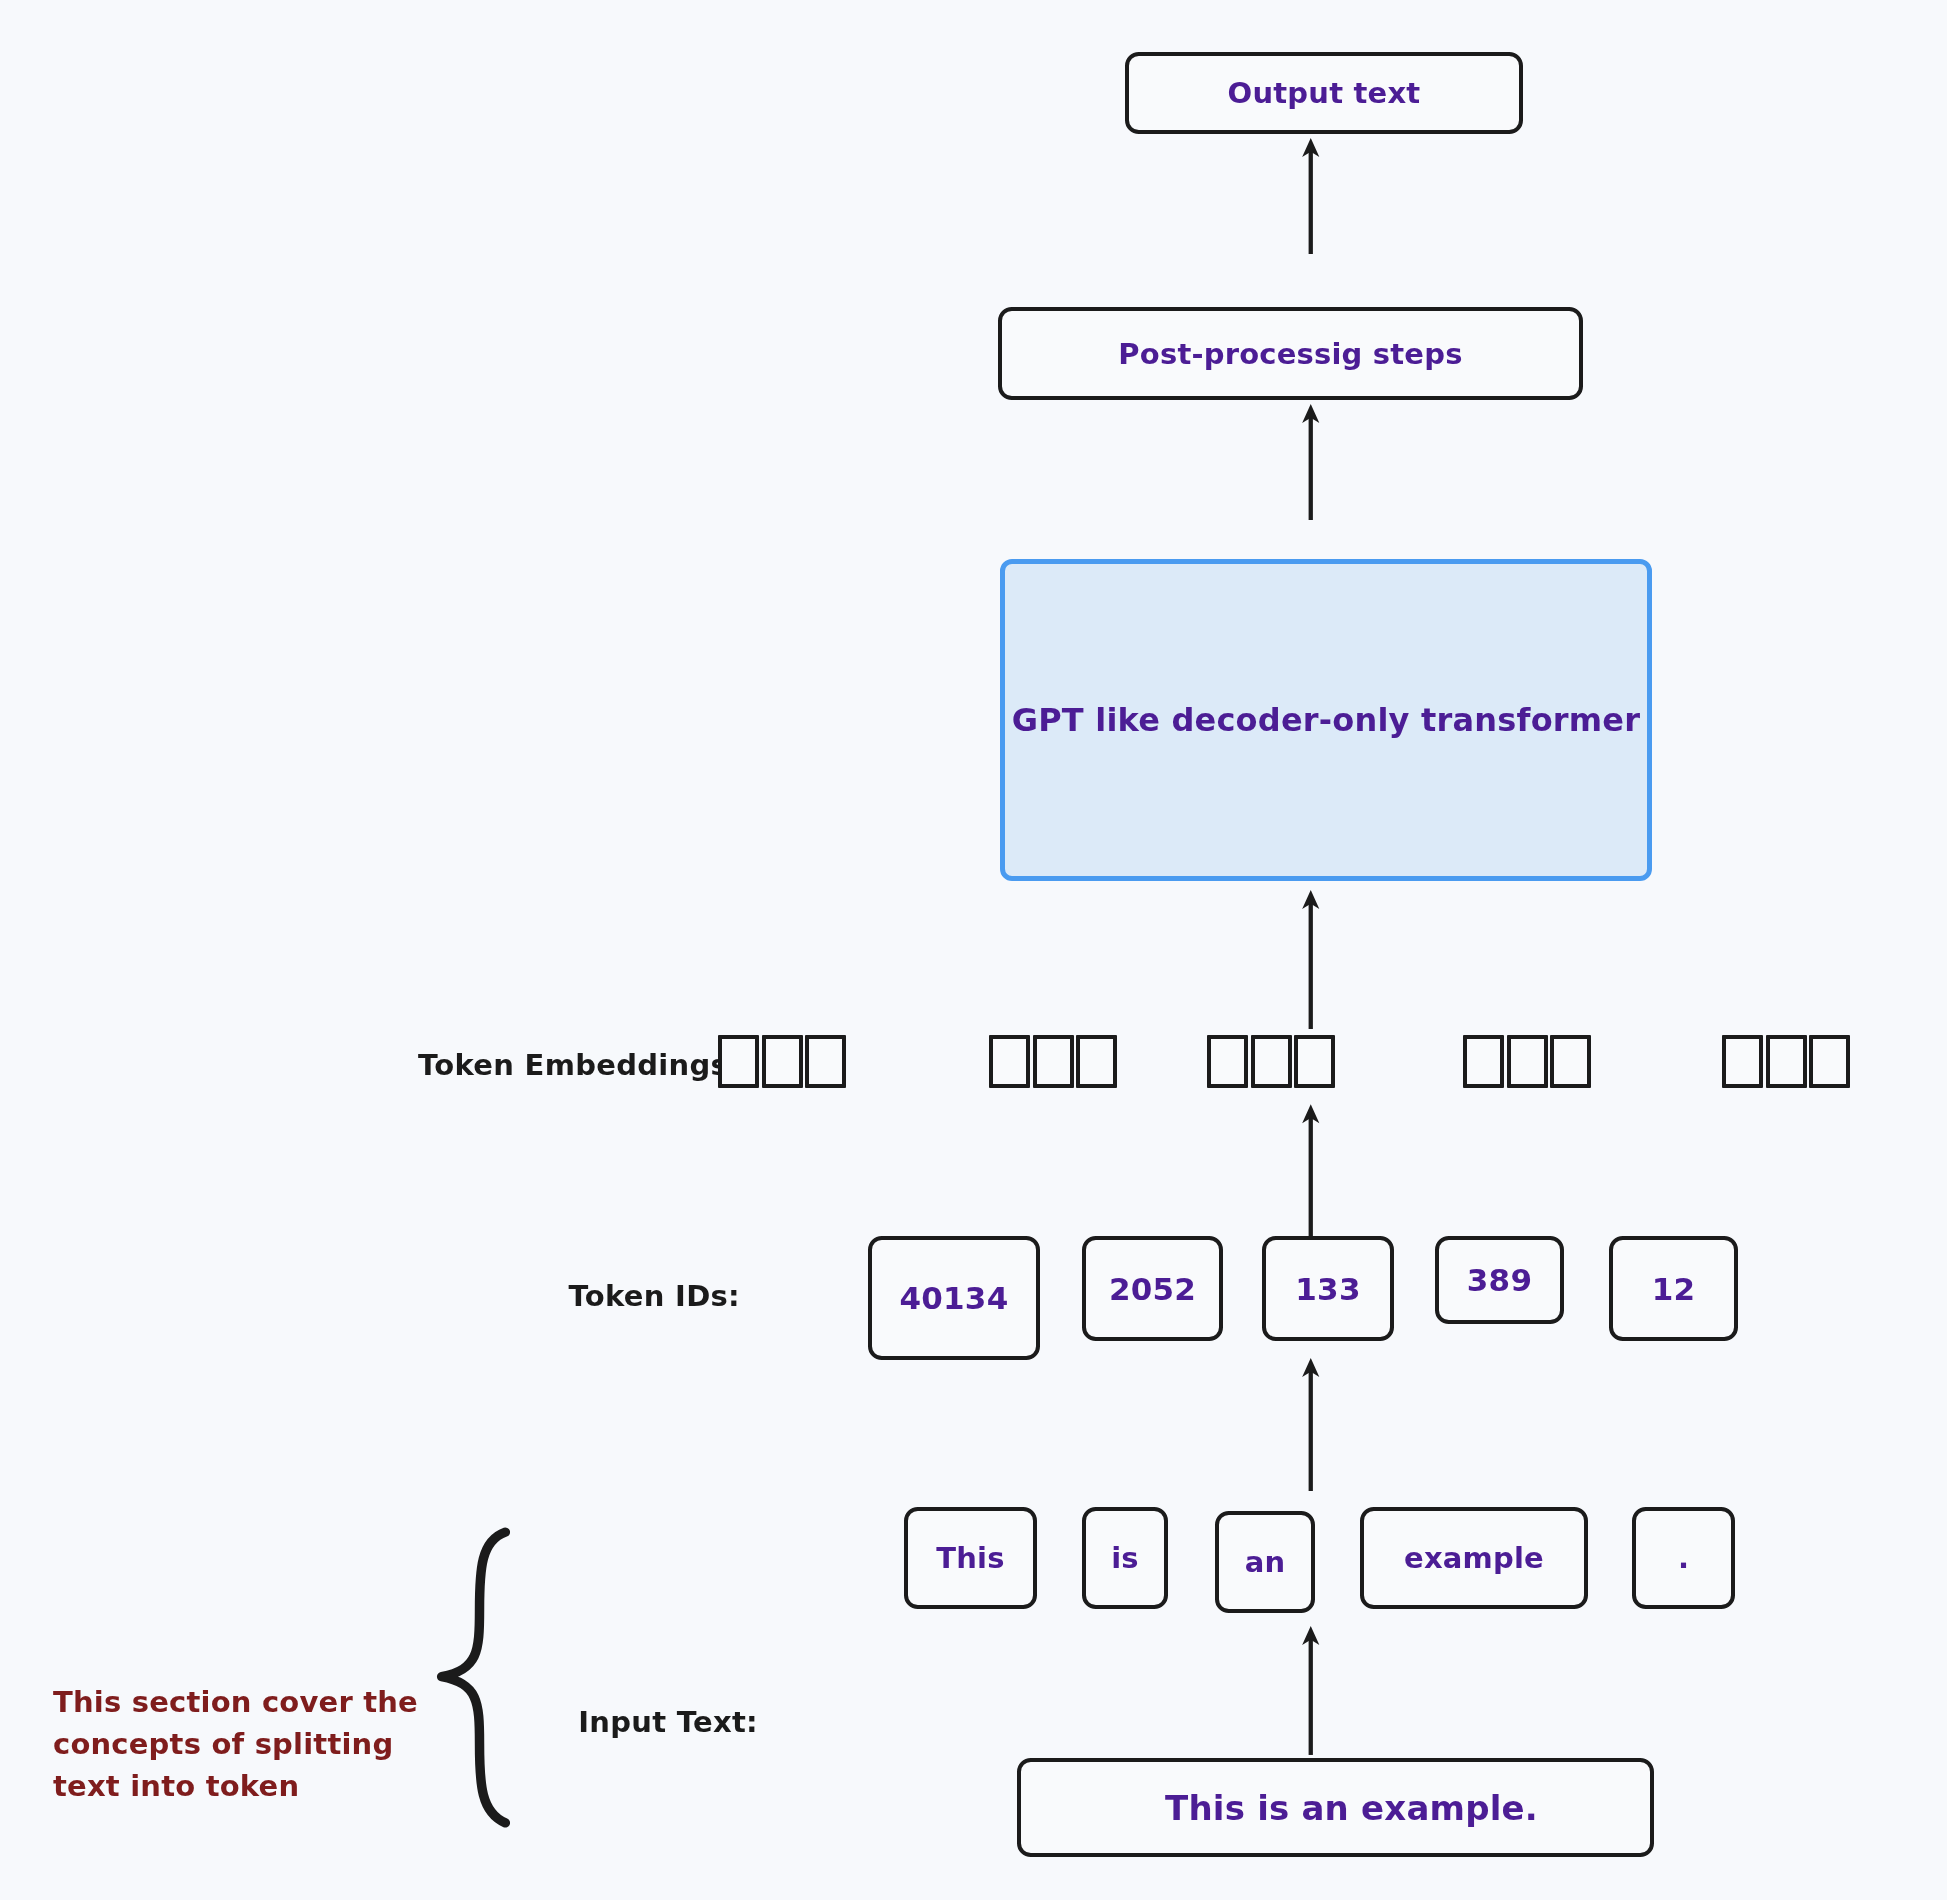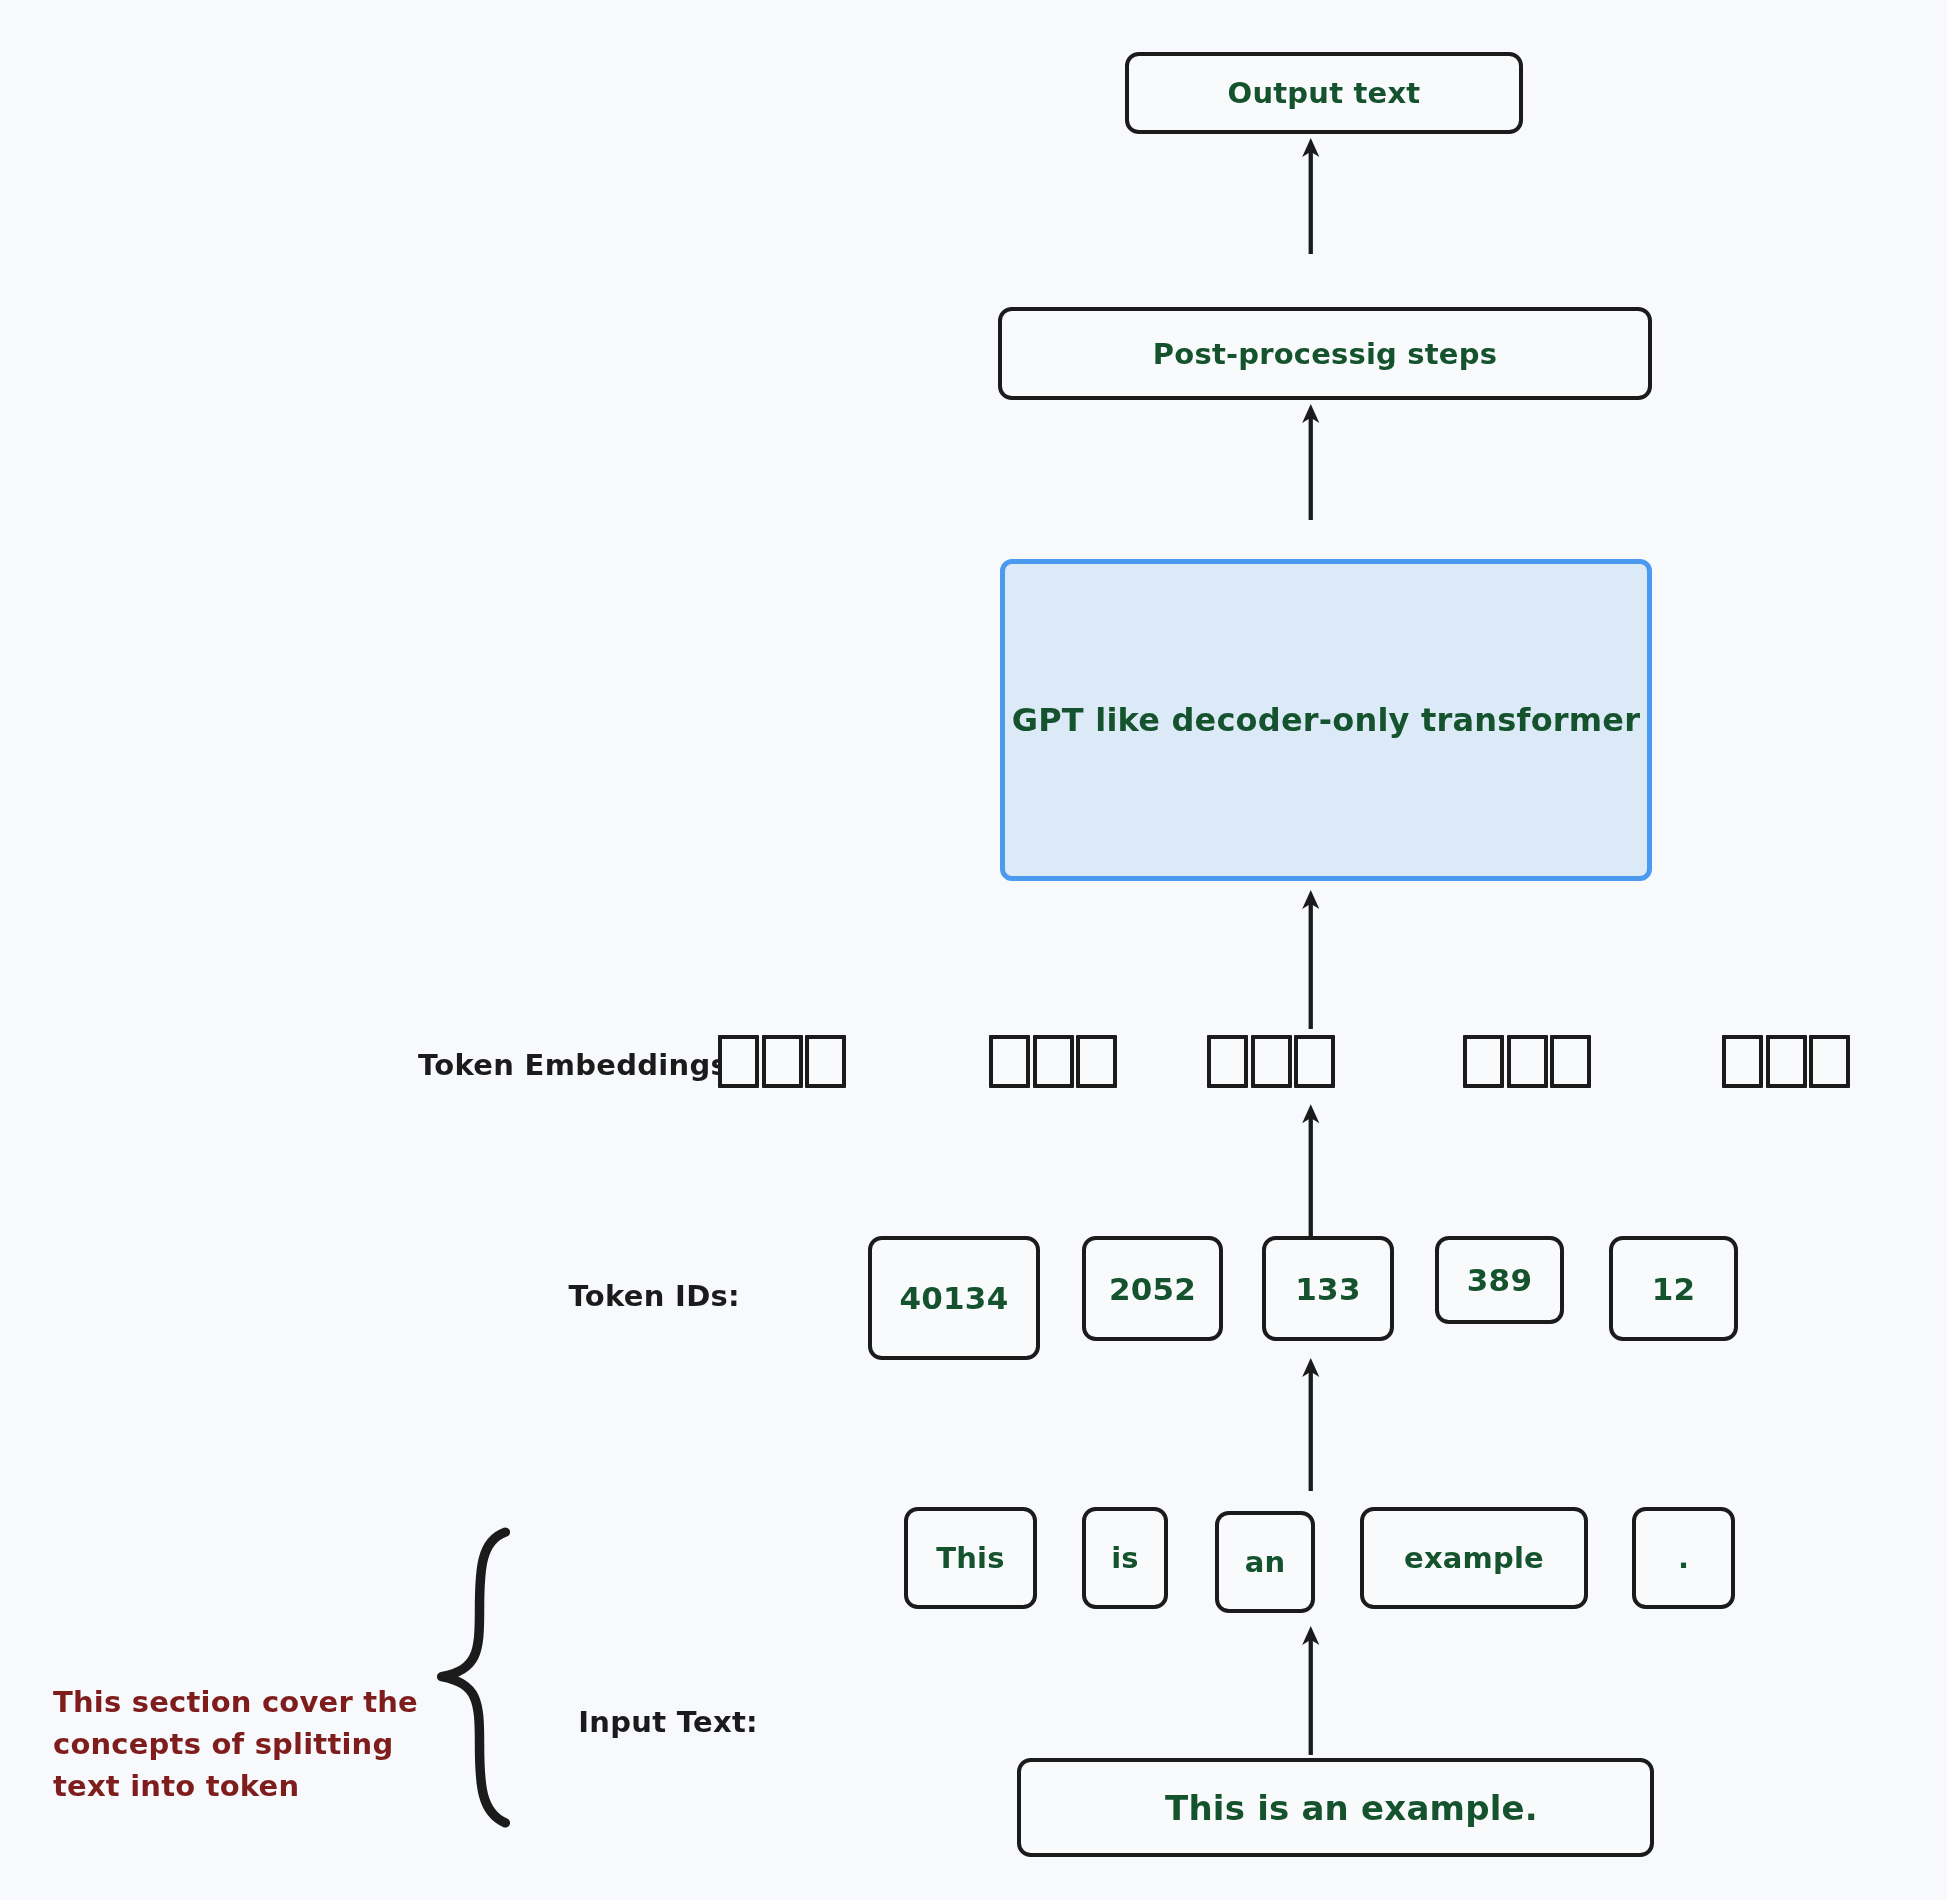--- a/index.html
+++ b/index.html
@@ -28,21 +28,21 @@
   .node {
     position: absolute;
     box-sizing: border-box;
     display: flex;
     align-items: center;
     justify-content: center;
     background: #f9fafc;
     border: 4.3px solid #1b1b1b;
     border-radius: 13.8px;
     text-align: center;
-    color: #14532d;
+    color: #4c1d95;
     font-weight: 700;
   }
   .node.blue {
     background: #dceaf8;
     border: 5.2px solid #4a9bf0;
     border-radius: 12px;
     align-items: center;
     justify-content: center;
   }
 
@@ -97,21 +97,21 @@
     <span>Output text</span>
   </div>
 
   <div class="arrow" style="left:1297px; top:138px; width:27.5px; height:116px;">
     <svg width="27.5" height="116" viewBox="0 0 32 135">
       <line x1="16" y1="135" x2="16" y2="12" stroke="#1b1b1b" stroke-width="5"></line>
       <path d="M16 0 L26 22 L16 16 L6 22 Z" fill="#1b1b1b"></path>
     </svg>
   </div>
 
-  <div class="node hand" style="left:998px; top:307px; width:654px; height:93px; font-size:29px;">
+  <div class="node hand" style="left:998px; top:307px; width:585px; height:93px; font-size:29px;">
     <span>Post-processig steps</span>
   </div>
 
   <div class="arrow" style="left:1297px; top:404px; width:27.5px; height:116px;">
     <svg width="27.5" height="116" viewBox="0 0 32 135">
       <line x1="16" y1="135" x2="16" y2="12" stroke="#1b1b1b" stroke-width="5"></line>
       <path d="M16 0 L26 22 L16 16 L6 22 Z" fill="#1b1b1b"></path>
     </svg>
   </div>
 

